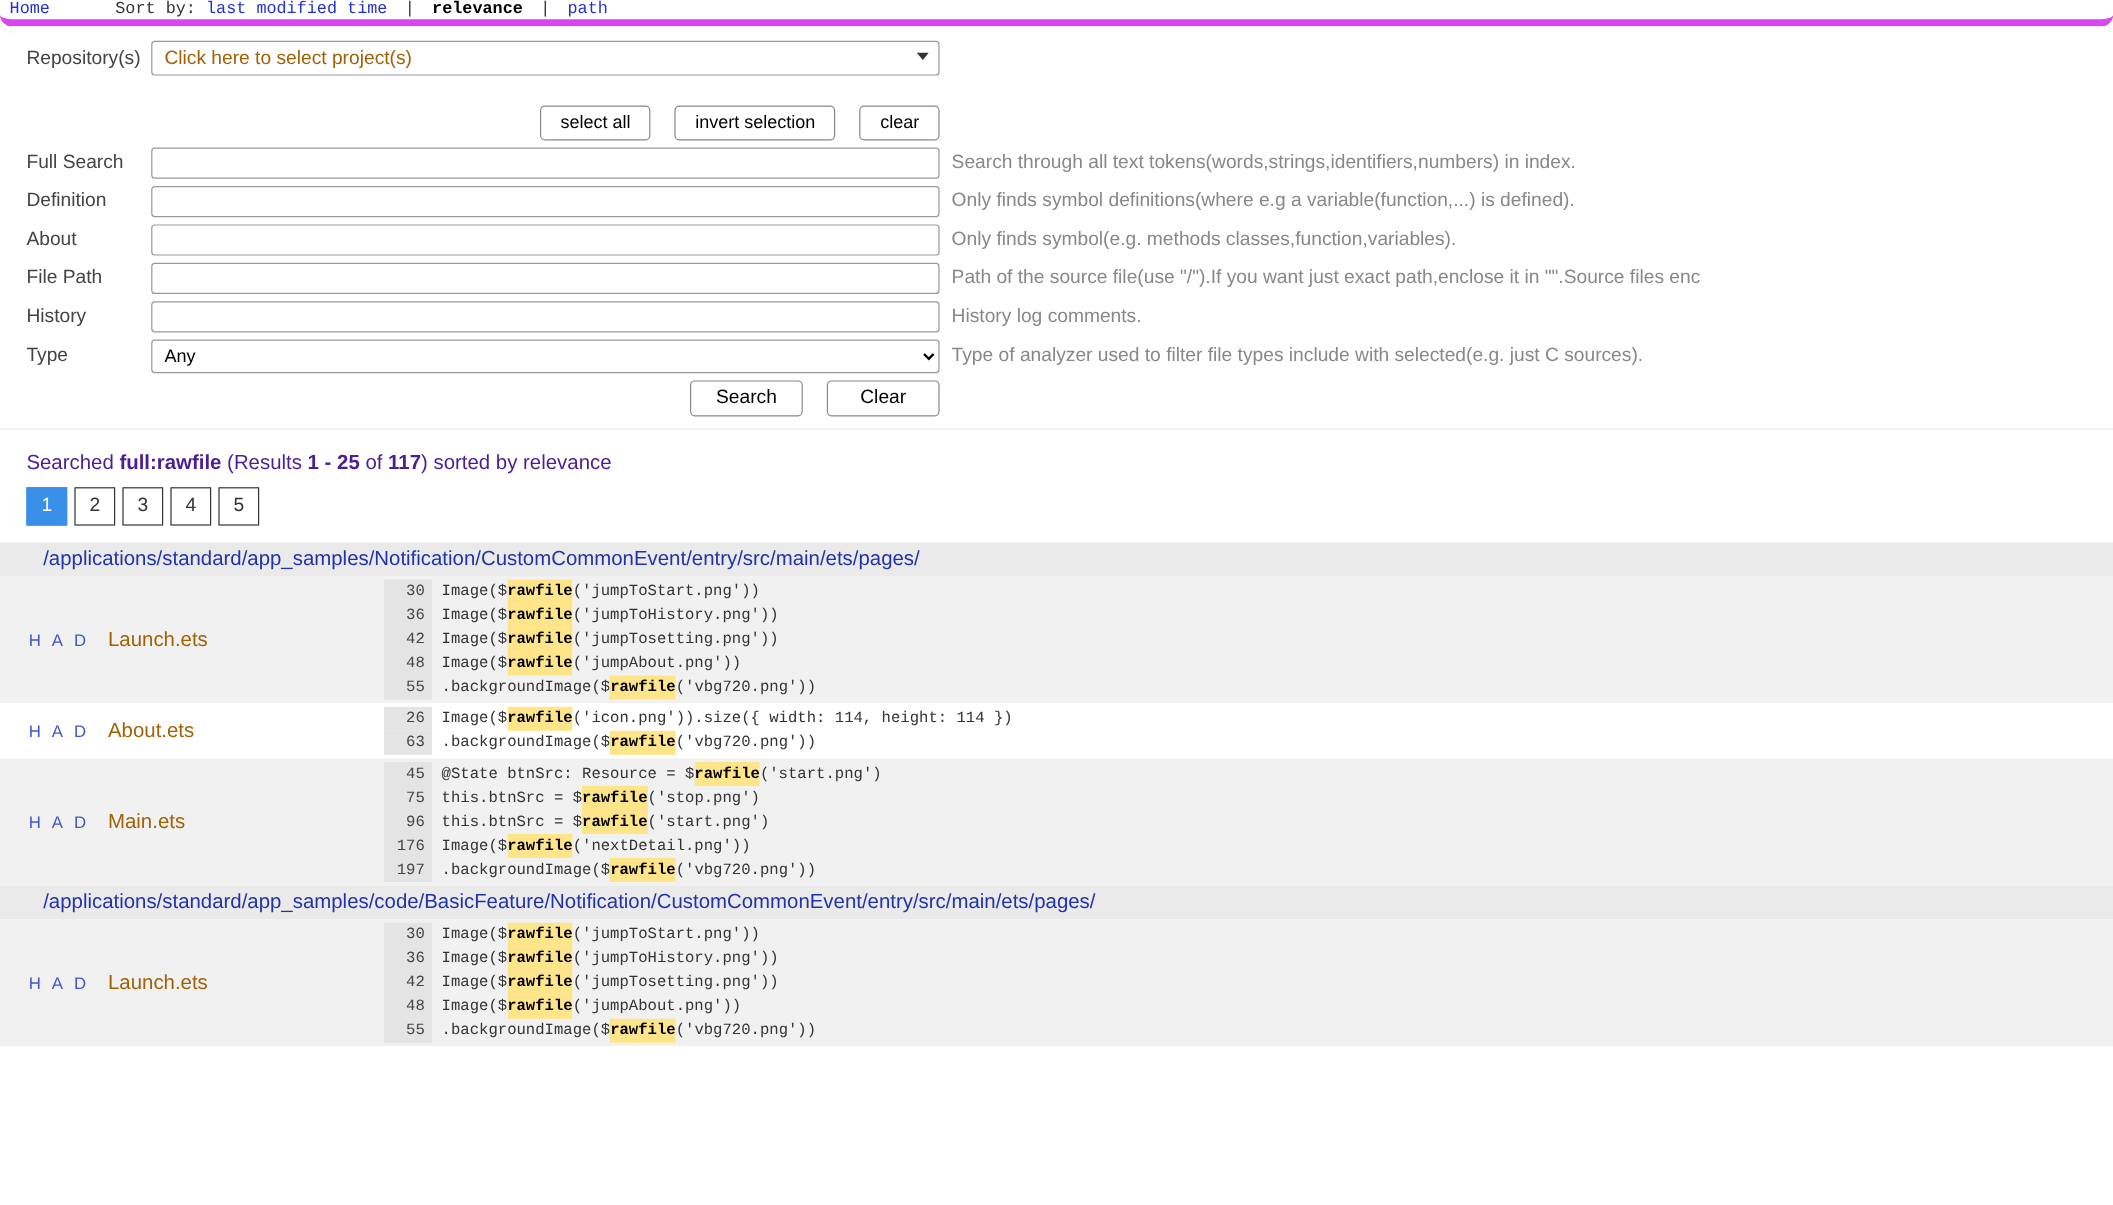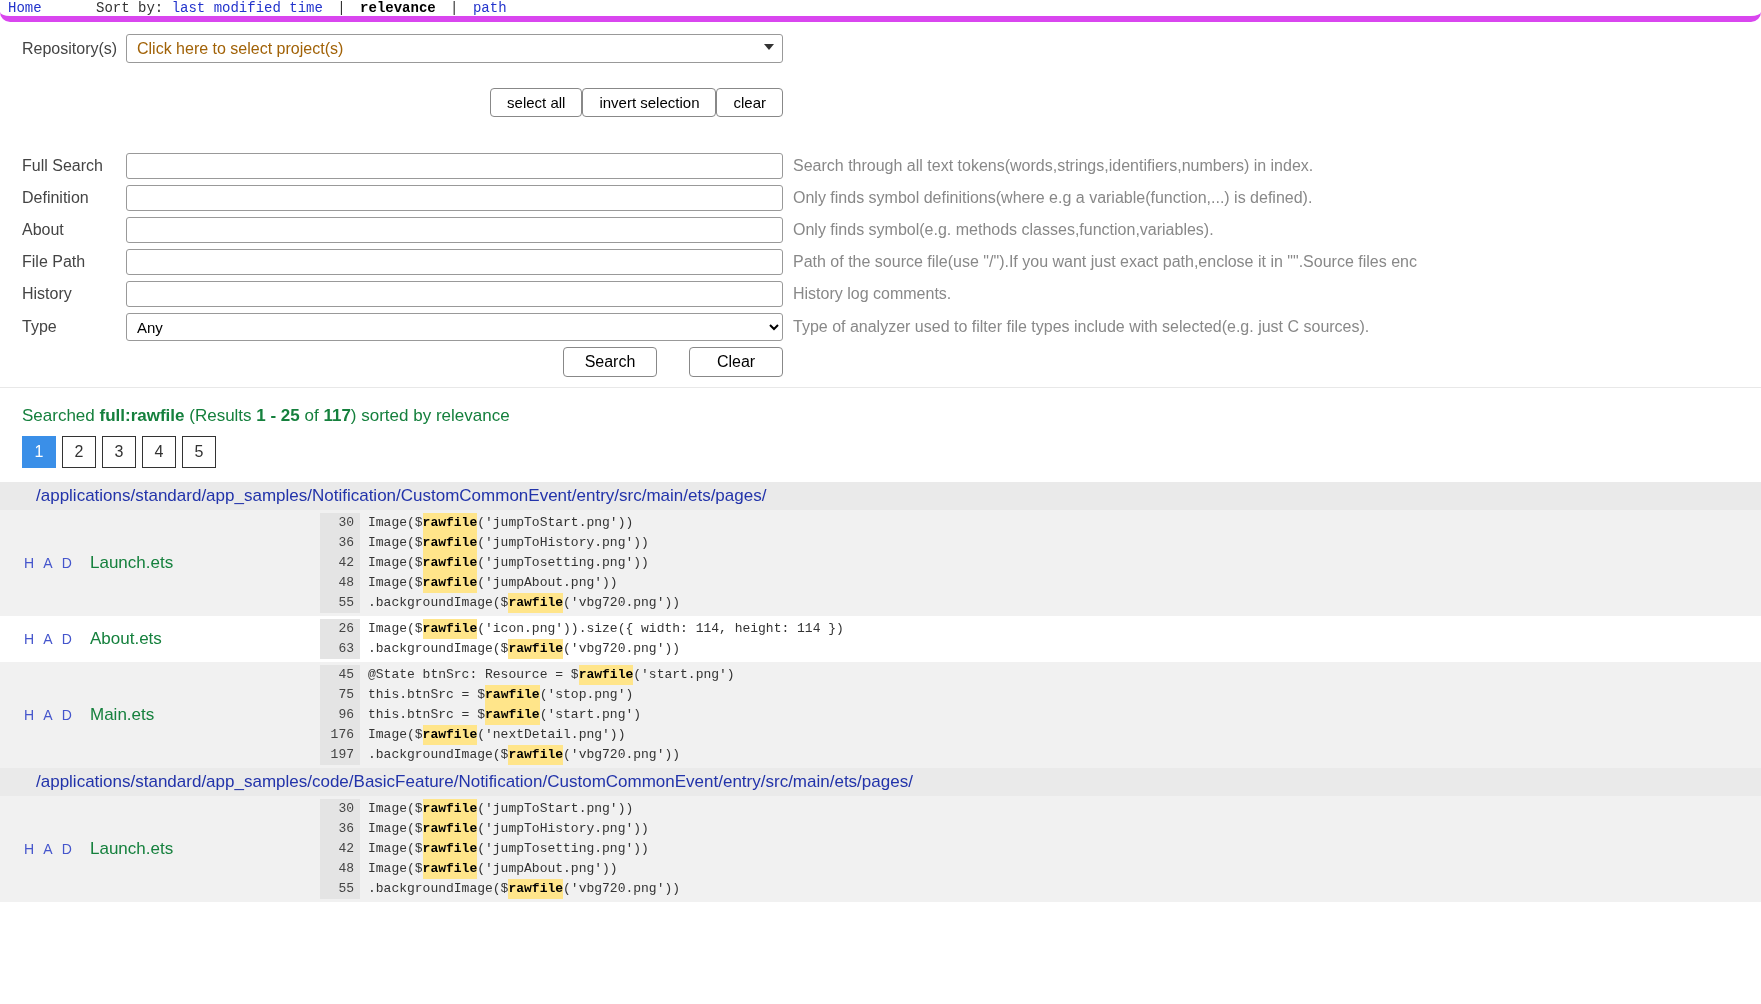--- a/index.html
+++ b/index.html
@@ -57,23 +57,23 @@
     width: 0; height: 0;
     border-left: 5px solid transparent;
     border-right: 5px solid transparent;
     border-top: 6px solid #333;
   }
   .btn-row {
     margin-left: 104px;
     width: 657px;
     display: flex;
     justify-content: flex-end;
-    gap: 0;
+    gap: 20px;
     margin-top: 4px;
-    margin-bottom: 36px;
+    margin-bottom: 6px;
   }
   button.small-btn {
     background: #fff;
     border: 1px solid #888;
     border-radius: 4px;
     padding: 5px 16px;
     font-size: 15px;
     cursor: pointer;
   }
   .text-input {
@@ -97,36 +97,36 @@
     margin-left: 10px;
     color: #888;
     font-size: 16px;
     white-space: nowrap;
   }
   .search-btn-row {
     margin-left: 104px;
     width: 657px;
     display: flex;
     justify-content: flex-end;
-    gap: 32px;
+    gap: 20px;
     margin-top: 6px;
   }
   button.wide-btn {
     background: #fff;
     border: 1px solid #888;
     border-radius: 4px;
     padding: 5px 0;
     width: 94px;
     font-size: 16px;
     cursor: pointer;
   }
   .results-summary {
     padding: 18px 22px 10px 22px;
     font-size: 17px;
-    color: #15803d;
+    color: #4c1d95;
   }
   .results-summary b { font-weight: bold; }
   .pagination {
     padding: 0 22px 14px 22px;
     display: flex;
     gap: 6px;
   }
   .page-btn {
     width: 34px;
     height: 32px;
@@ -161,21 +161,21 @@
     font-family: Arial, sans-serif;
     font-size: 14px;
     padding-left: 24px;
     letter-spacing: 3px;
     display: flex;
     align-items: center;
     align-self: stretch;
   }
   .fname-col {
     width: 230px;
-    color: #15803d;
+    color: #a16207;
     font-size: 17px;
     display: flex;
     align-items: center;
     align-self: stretch;
   }
   .lines-col {
     flex: 1;
     padding-top: 3px;
     padding-bottom: 3px;
   }

